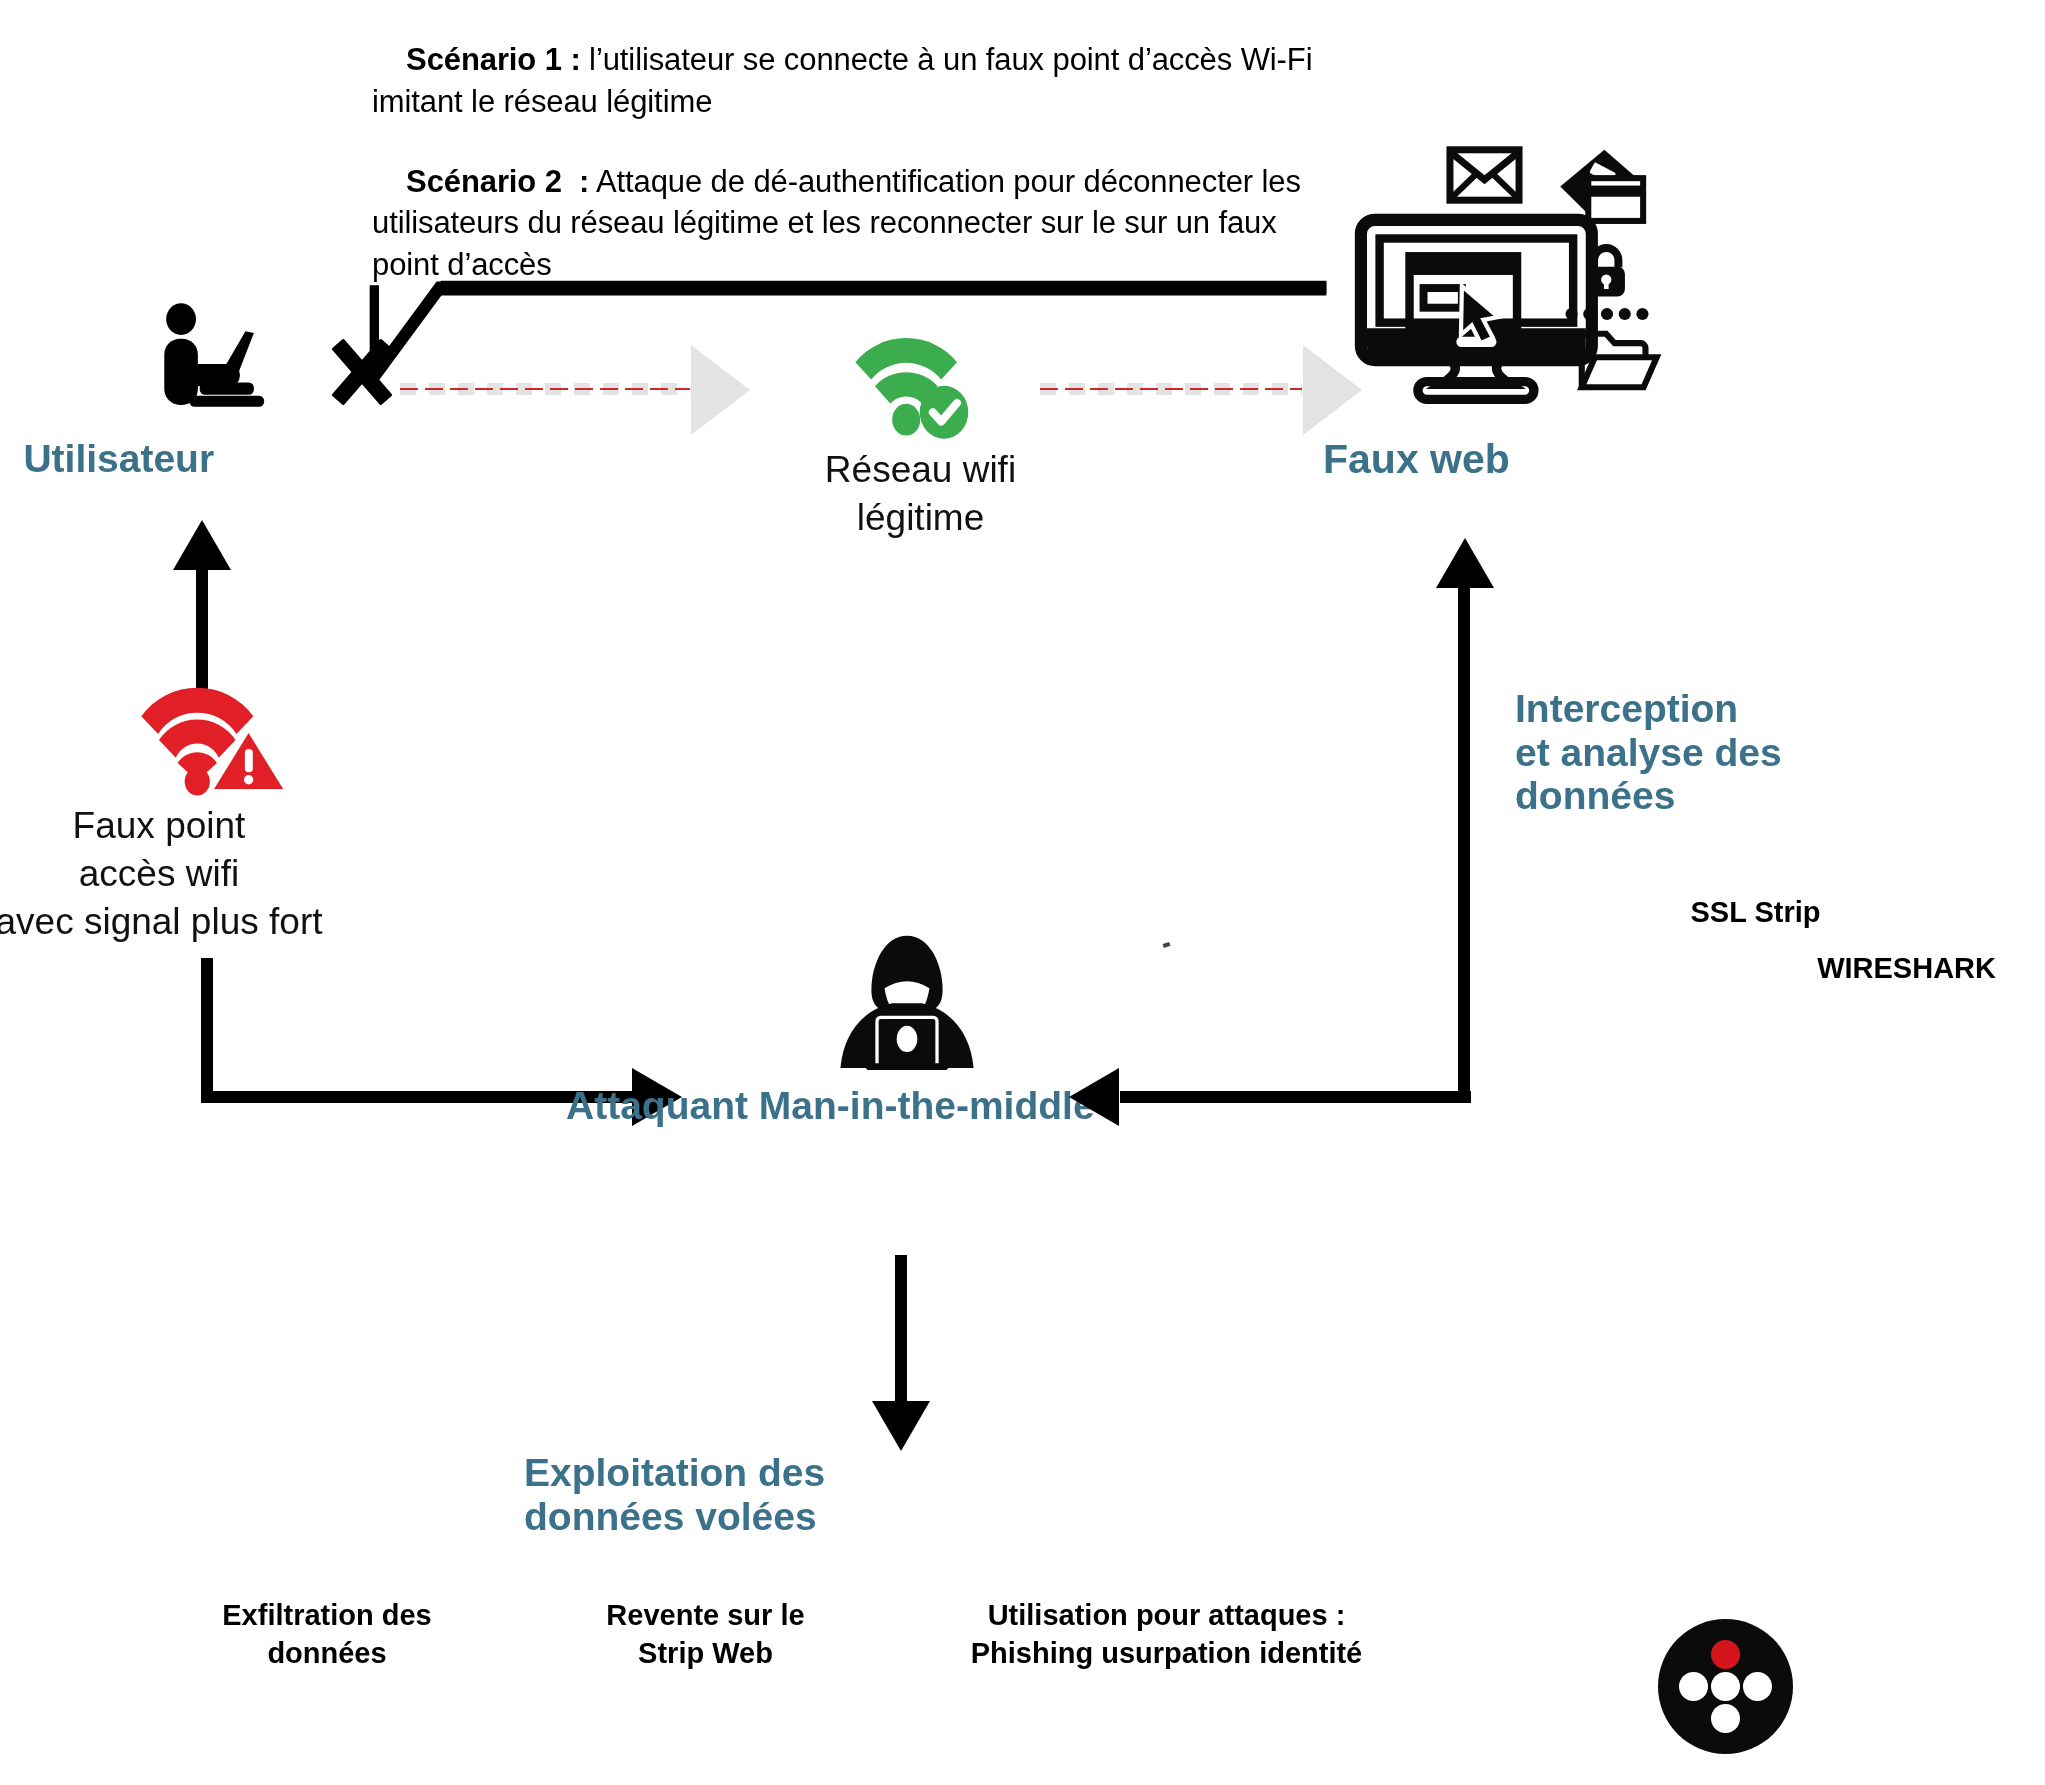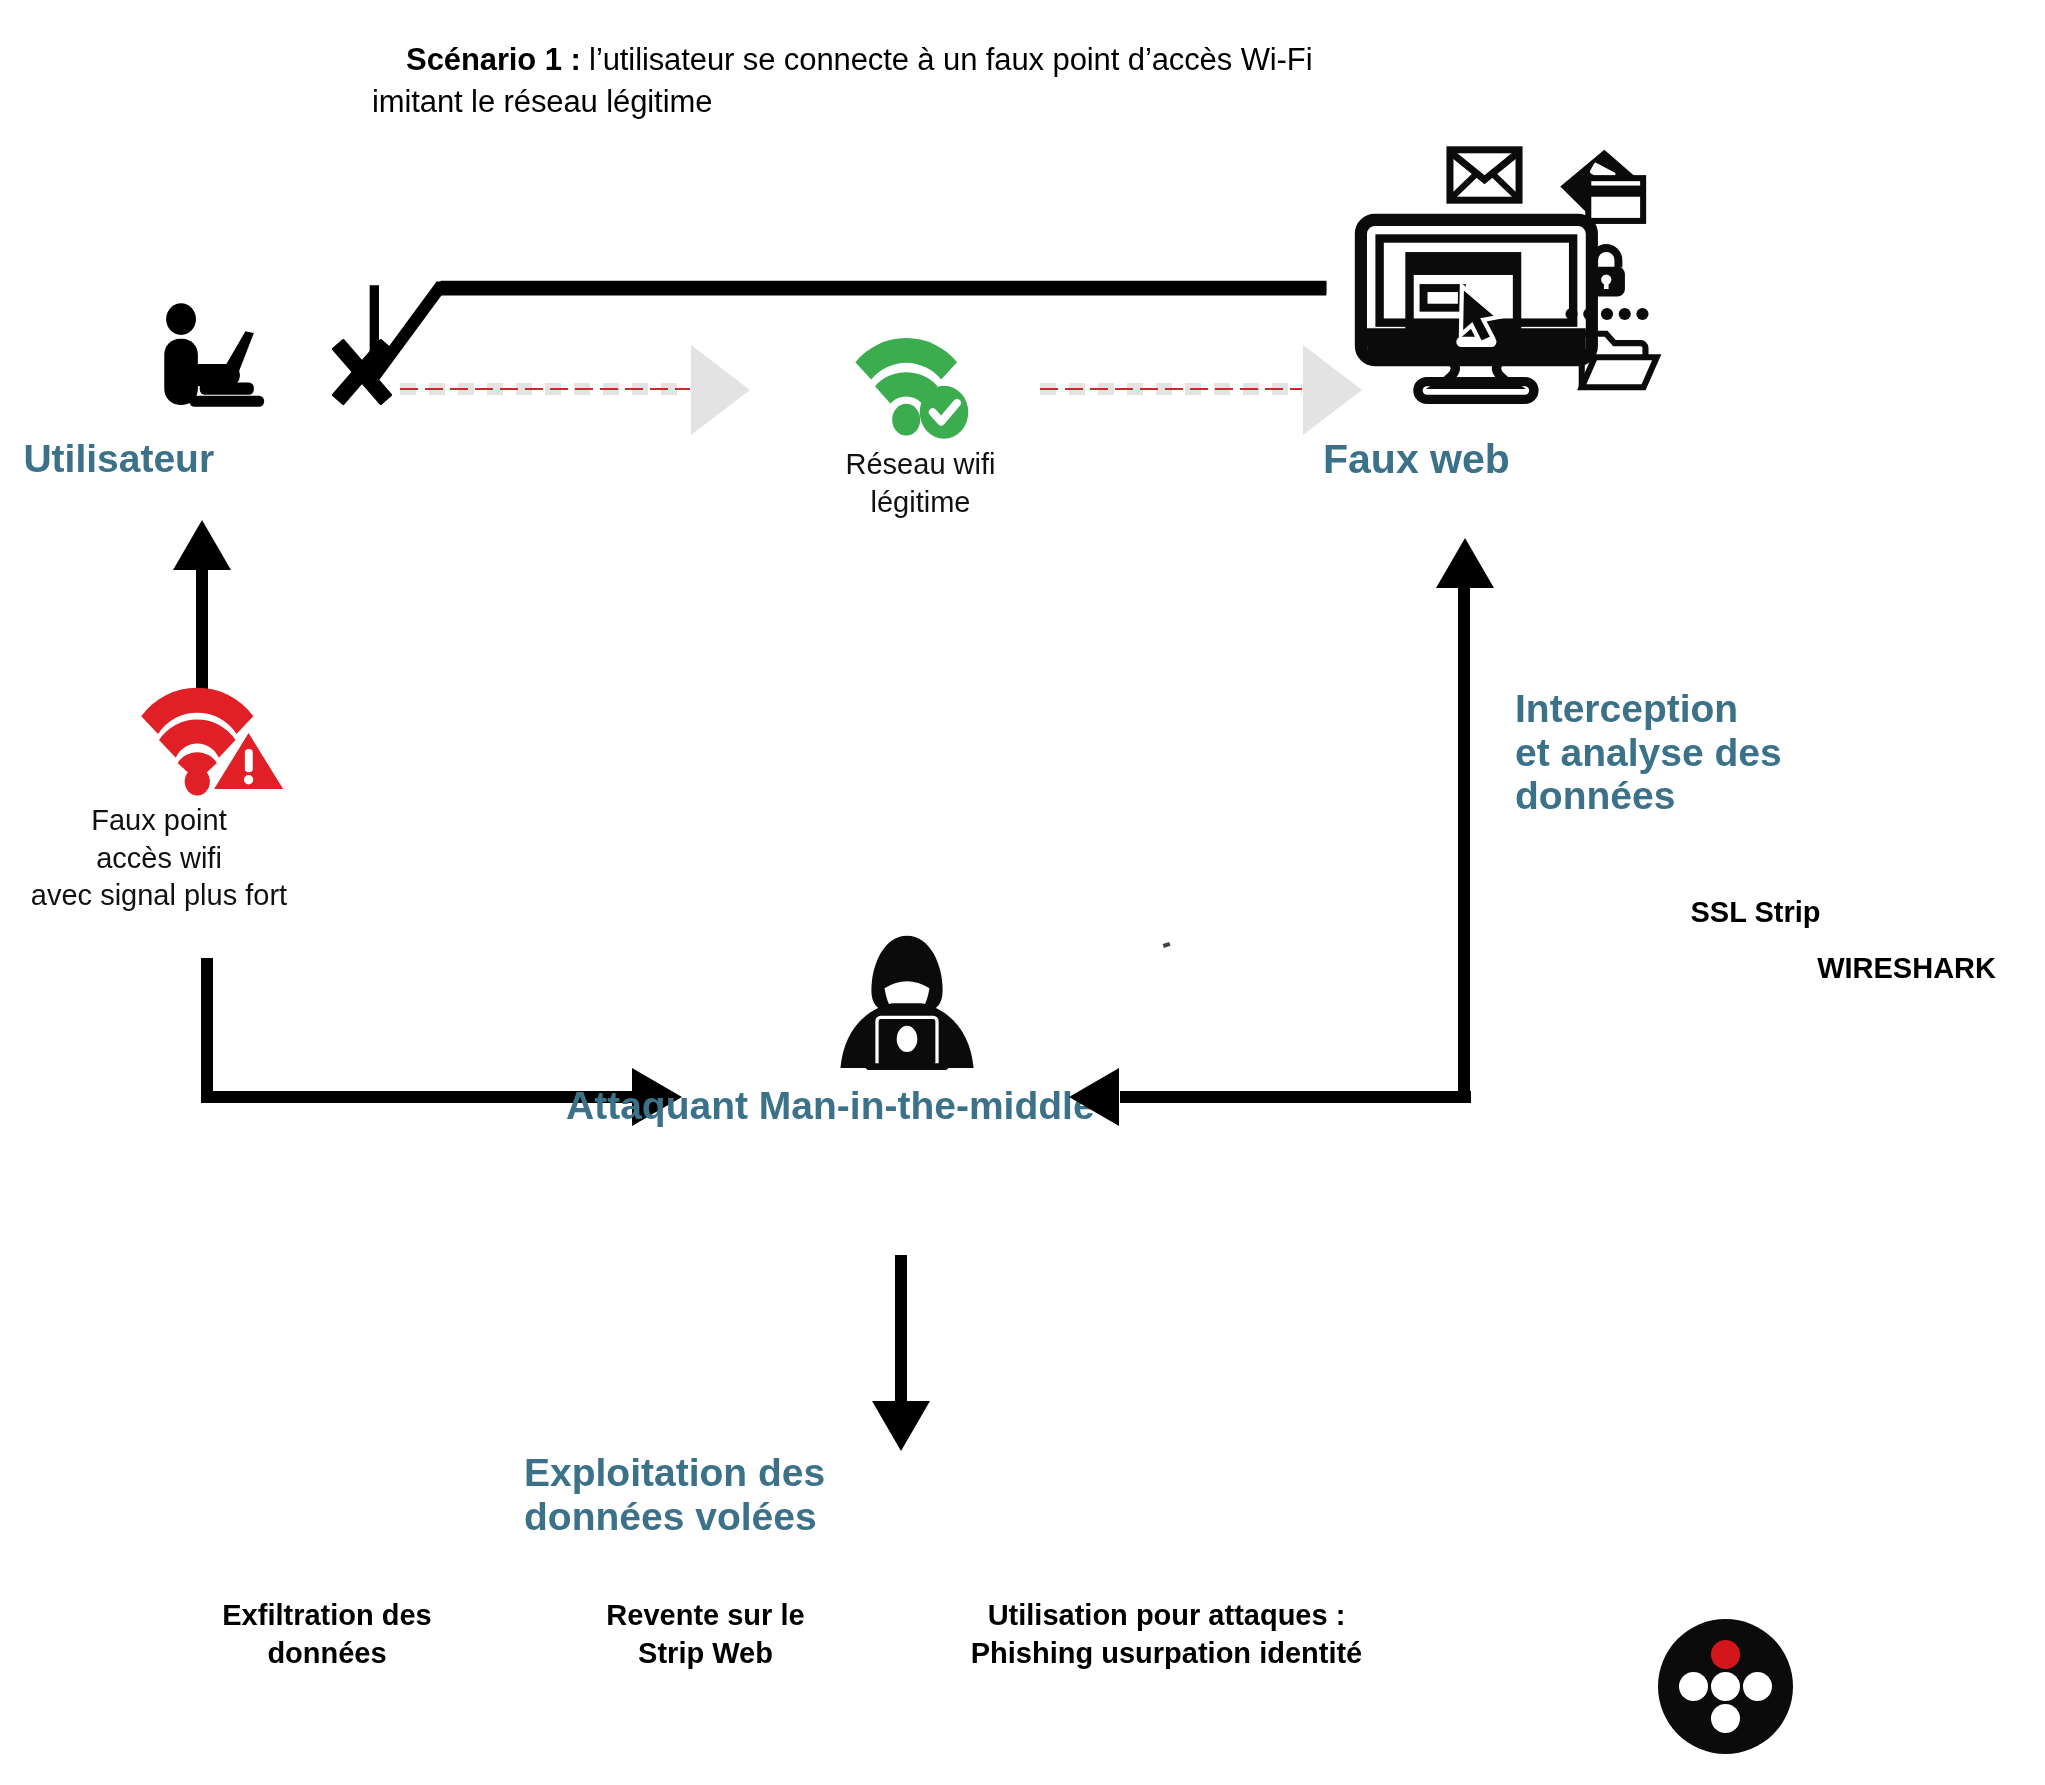--- a/index.html
+++ b/index.html
@@ -11,21 +11,21 @@
 
   
   .scen{font-size:31px;line-height:1.34;color:#000;font-weight:400;letter-spacing:-0.1px;}
   .scen b{font-weight:700;}
 
   
   .teal-title{color:#3B7189;font-weight:700;font-size:39px;line-height:1.12;text-align:left;}
   .teal-title.big{font-size:41px;}
 
   
-  .blk-label{color:#111;font-size:29px;line-height:1.30;text-align:center;font-weight:400;}
+  .blk-label{color:#111;font-size:37px;line-height:1.30;text-align:center;font-weight:400;}
   .blk-bold{color:#000;font-size:29px;line-height:1.32;text-align:center;font-weight:700;}
 
   
   .bar{background:#000;}
   .hbar{height:12px;}
   .vbar{width:12px;}
 
   .tri{width:0;height:0;}
   .tri-up{border-left:29px solid transparent;border-right:29px solid transparent;border-bottom:50px solid #000;}
   .tri-down{border-left:29px solid transparent;border-right:29px solid transparent;border-top:50px solid #000;}
@@ -64,20 +64,23 @@
 </style>
 </head>
 <body>
 
 <div id="stage">
 
   <div class="abs scen txt" style="left:372px;top:-2.3px;width:963px;">
     <b>Scénario 1 :</b><span> l’utilisateur se connecte à un faux point d’accès Wi-Fi imitant le réseau légitime</span>
   </div>
 
+  <div class="abs scen txt" style="left:372px;top:119px;width:963px;">
+    <b>Scénario 2  :</b><span> Attaque de dé-authentification pour déconnecter les utilisateurs du réseau légitime et les reconnecter sur le sur un faux point d’accès</span>
+  </div>
 
   <div class="abs" style="left:369px;top:262px;width:958px;height:168px;">
     <svg width="958" height="168" viewBox="0 0 2050 360">
       <path d="M10 50 L10 240" stroke="#000" stroke-width="20" fill="none"></path>
       <path d="M10 245 L150 55 L2050 55" stroke="#000" stroke-width="26" fill="none"></path>
       <path d="M152 40 L2050 40 L2050 72 L152 72 Z" fill="#000"></path>
     </svg>
   </div>
 
   <div class="abs" style="left:154px;top:304px;width:154px;height:103px;">

